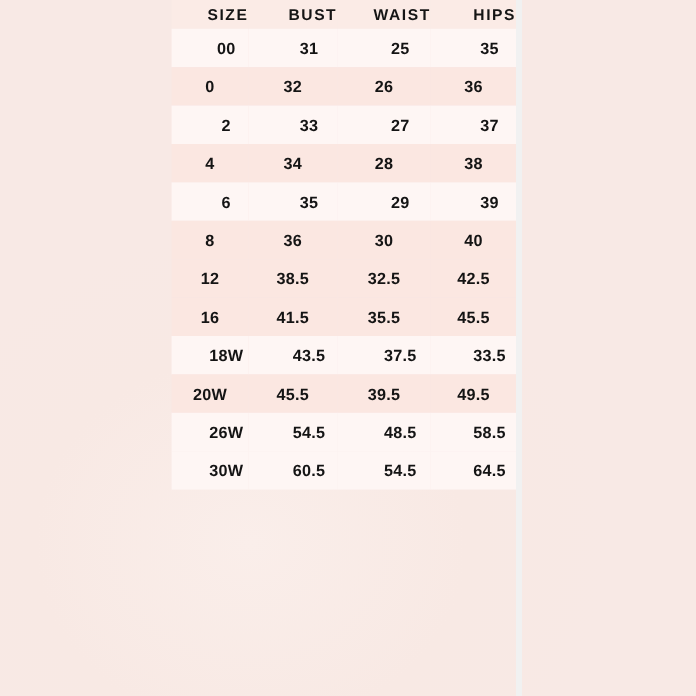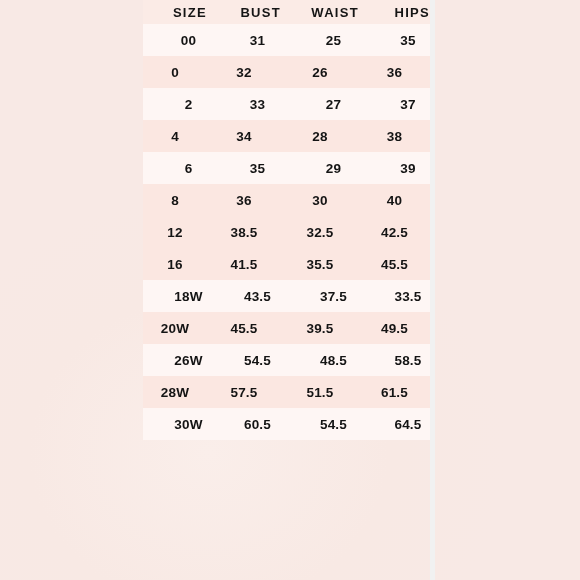--- a/index.html
+++ b/index.html
@@ -158,26 +158,20 @@
             <td>45.5</td>
             <td>39.5</td>
             <td>49.5</td>
           </tr>
           <tr class="row-odd">
             <td>26W</td>
             <td>54.5</td>
             <td>48.5</td>
             <td>58.5</td>
           </tr>
-          <tr class="row-even">
-            <td>28W</td>
-            <td>57.5</td>
-            <td>51.5</td>
-            <td>61.5</td>
-          </tr>
           <tr class="row-odd">
             <td>30W</td>
             <td>60.5</td>
             <td>54.5</td>
             <td>64.5</td>
           </tr>
         </tbody>
     </table>
   </div>
 

